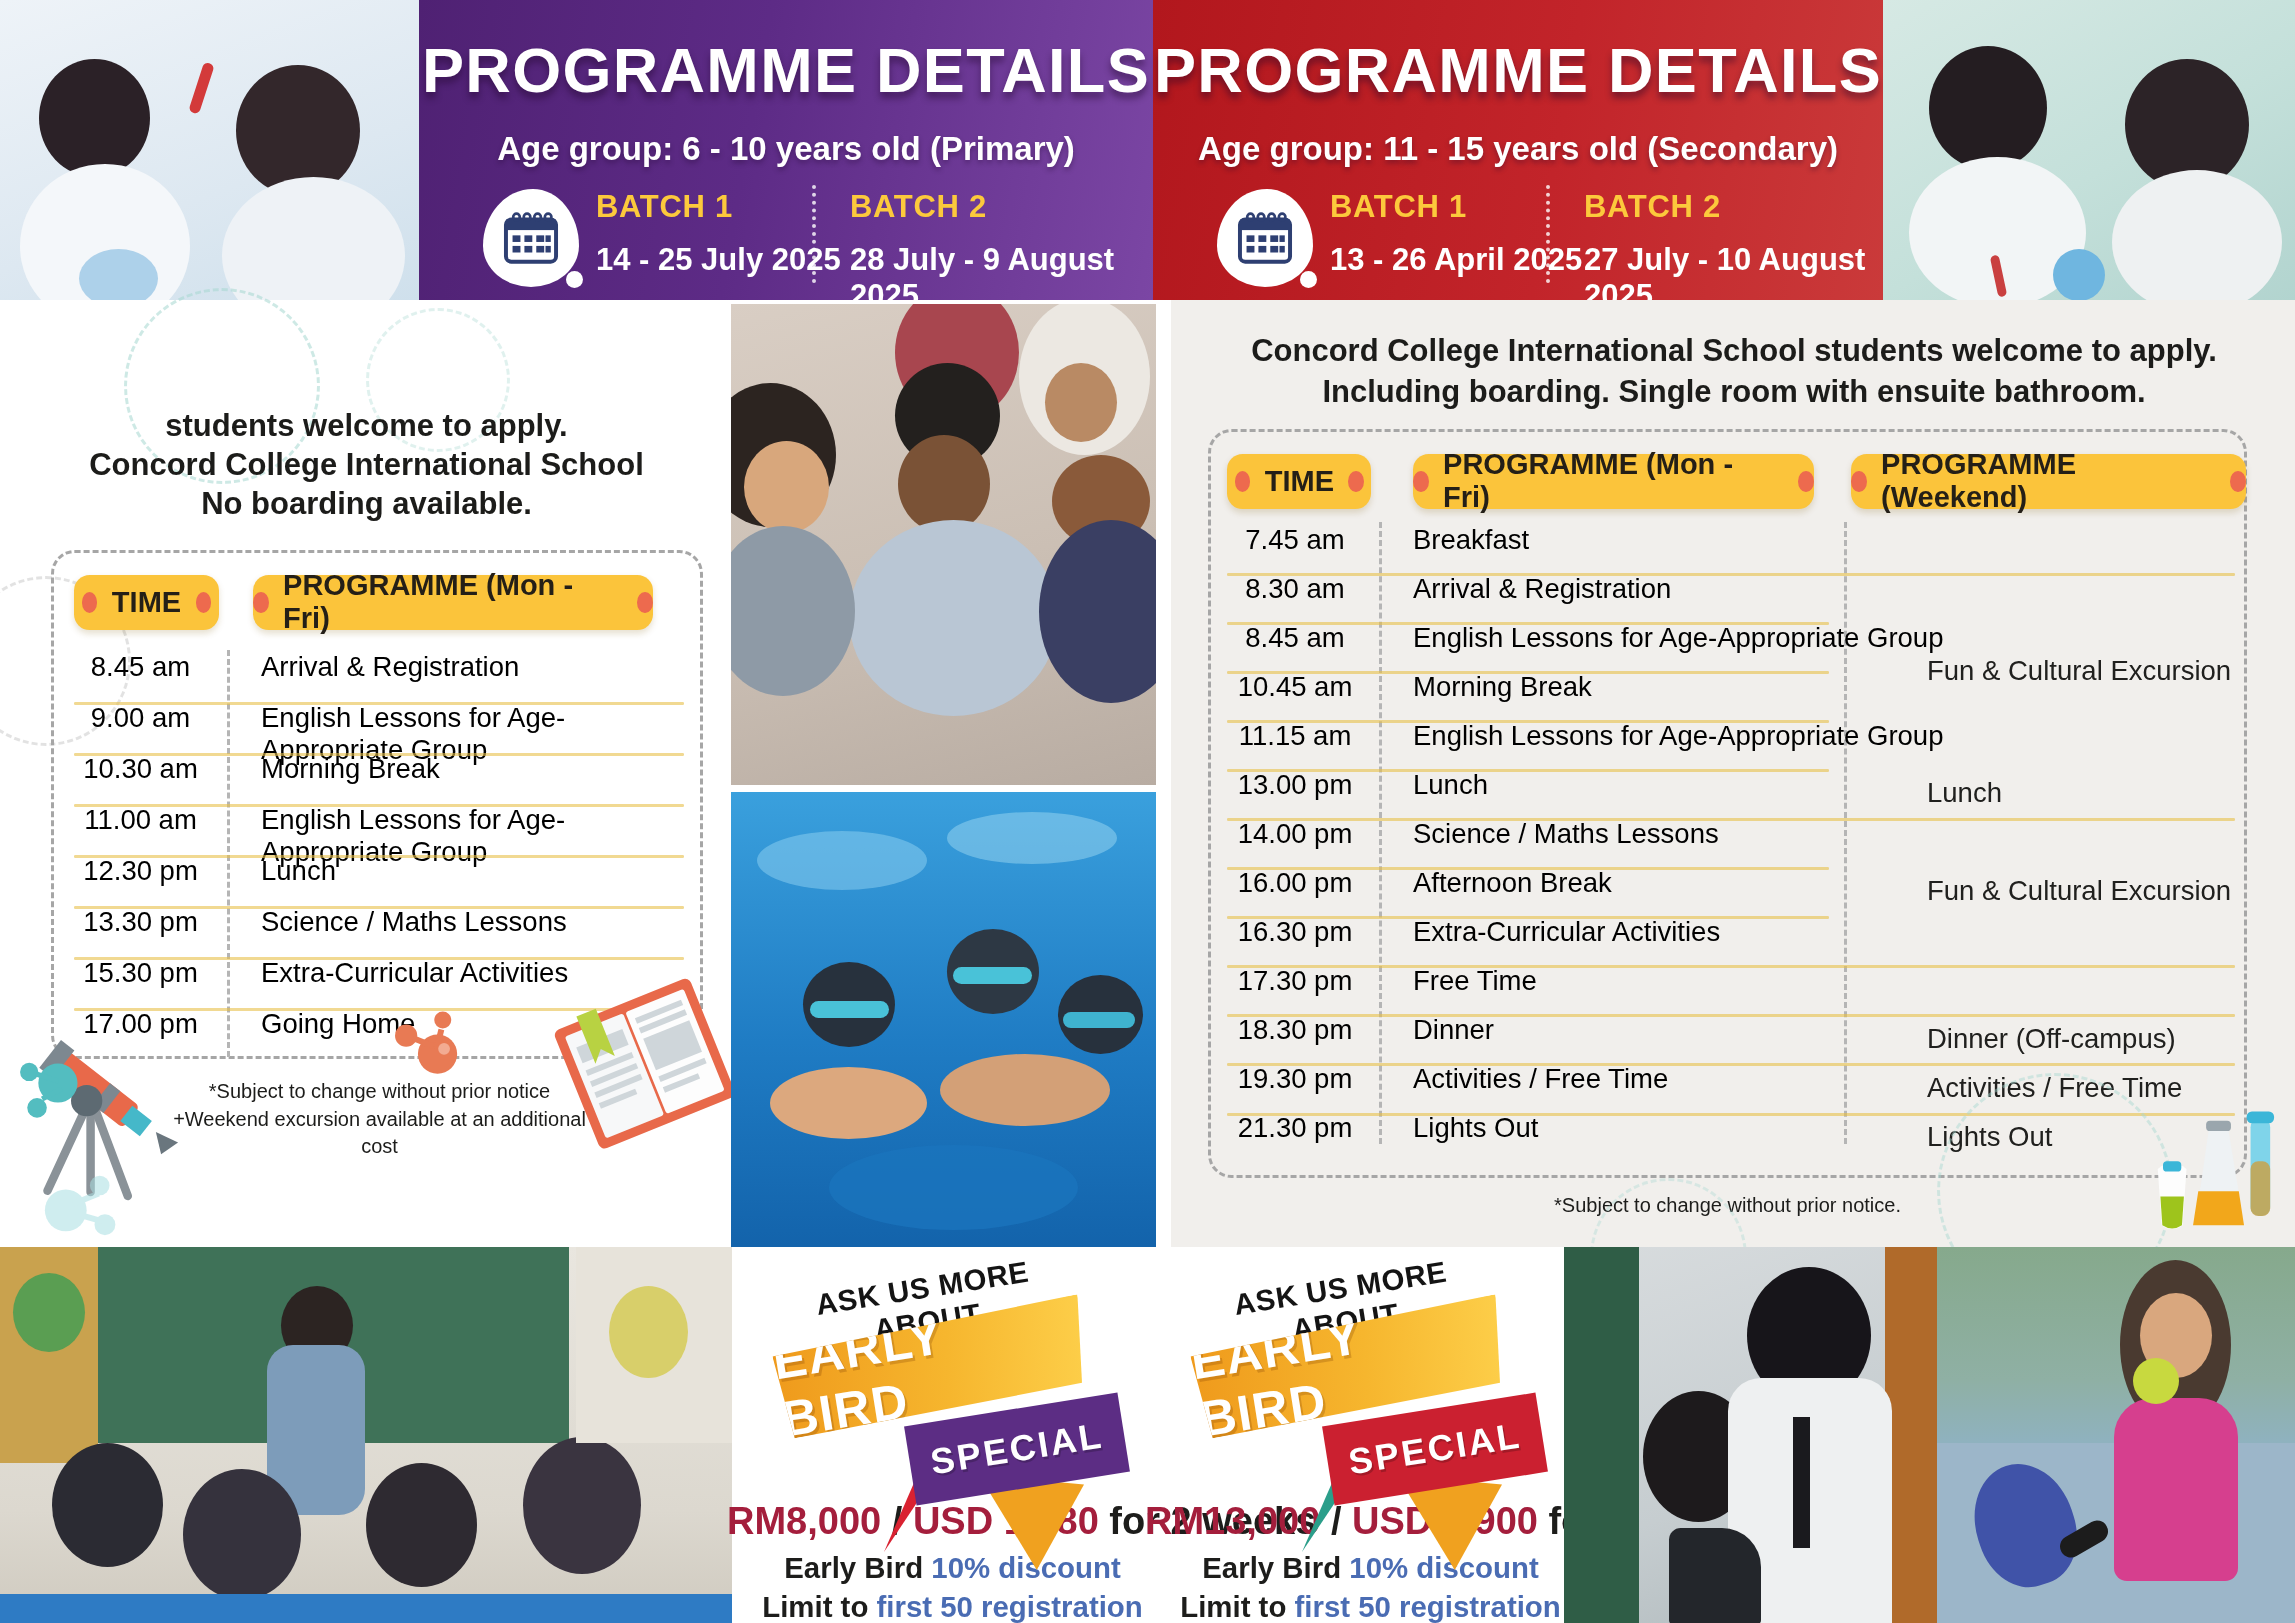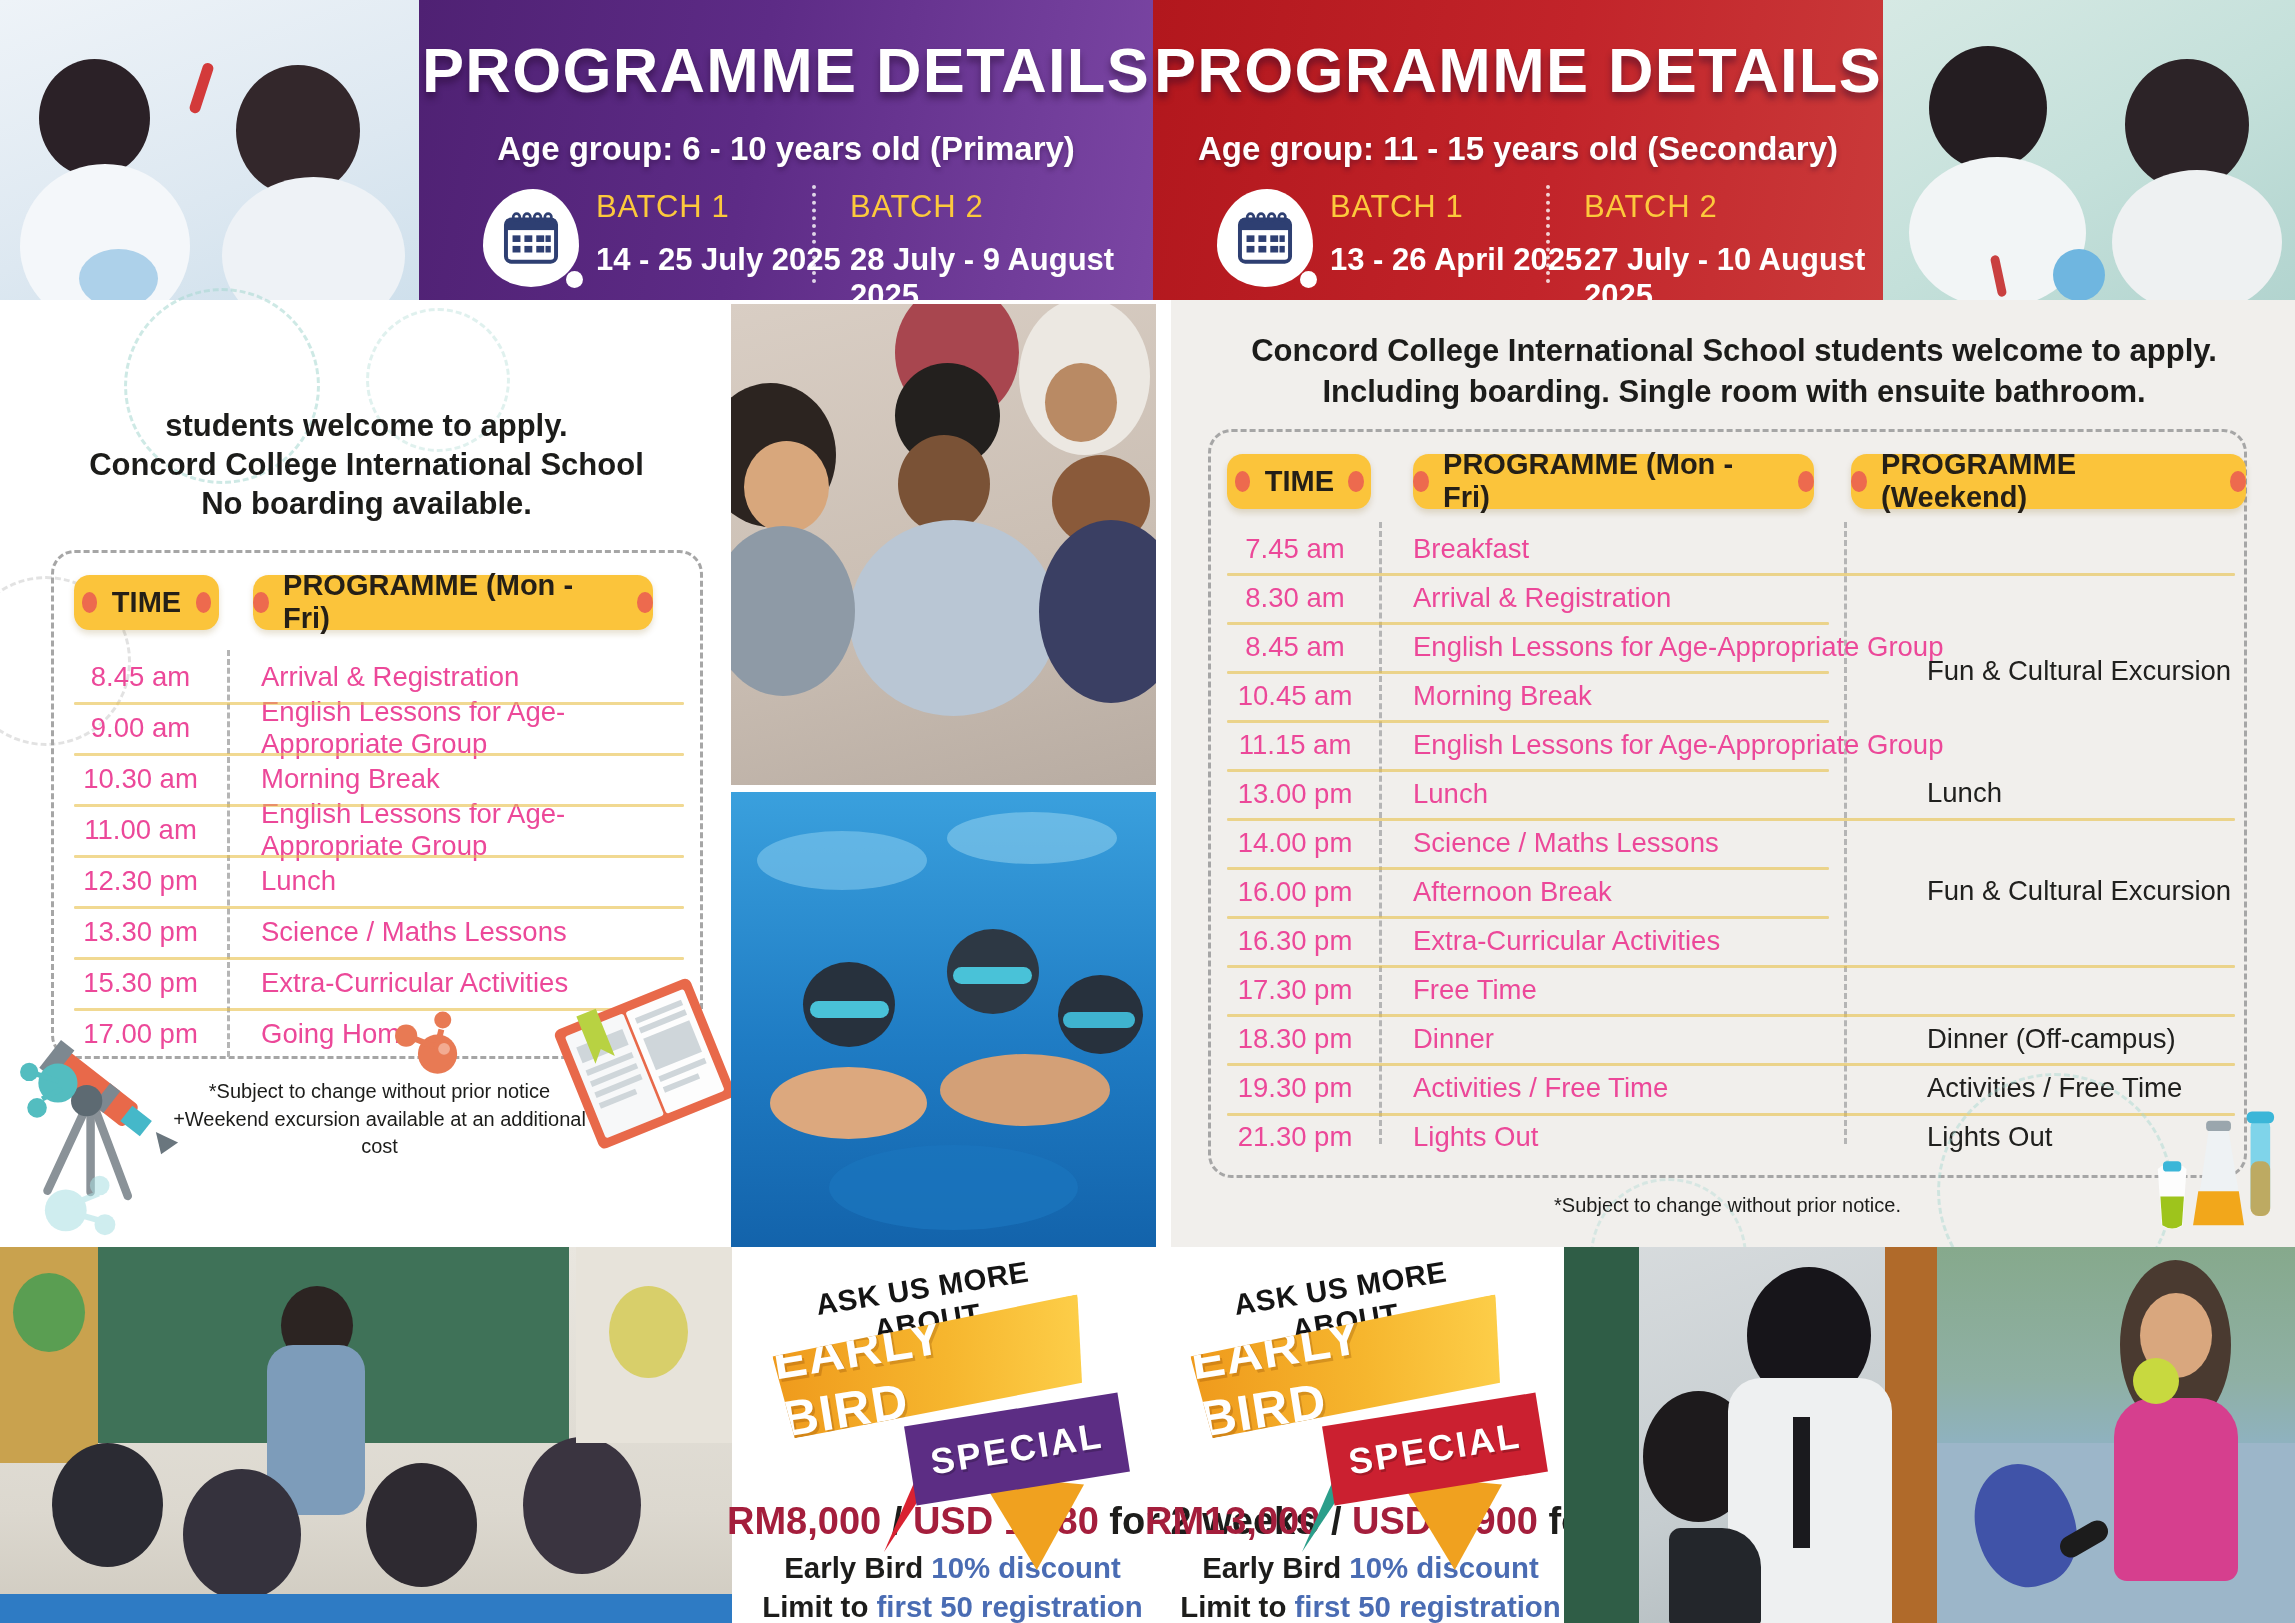--- a/index.html
+++ b/index.html
@@ -13,21 +13,21 @@
   .hdr-purple { left:419px; width:734px; background:linear-gradient(100deg,#4f2173 0%,#5d2b86 45%,#7b46a4 100%); }
   .hdr-red    { left:1153px; width:730px; background:linear-gradient(100deg,#b2171d 0%,#c2242a 55%,#ca3a3a 100%); }
   .hdr-title { position:absolute; top:34px; left:0; right:0; text-align:center; font-size:63px; font-weight:800; letter-spacing:1.3px; text-shadow:0 5.9px 7.9px rgba(30,5,40,.45); }
   .hdr-age { position:absolute; top:130px; left:0; right:0; text-align:center; font-size:33px; font-weight:700; text-shadow:0 3.3px 5.2px rgba(30,5,40,.35); }
   .batch-row { position:absolute; top:185px; left:0; right:0; height:105px; }
   .cal-blob { position:absolute; left:64px; top:3.9px; width:96px; height:98px; background:#fff; border-radius:52% 48% 50% 50%/58% 58% 42% 42%; display:flex; align-items:center; justify-content:center; }
   .cal-blob::after { content:""; position:absolute; right:-3.9px; bottom:-1.3px; width:17px; height:17px; background:#fff; border-radius:50%; }
   .batch-col { position:absolute; top:3.9px; }
   .batch-1 { left:177px; }
   .batch-2 { left:431px; }
-  .batch-label { font-size:31px; font-weight:400; color:#fcc93c; letter-spacing:0.7px; }
+  .batch-label { font-size:31px; font-weight:700; color:#fcc93c; letter-spacing:0.7px; }
   .batch-dates { margin-top:17px; font-size:31px; font-weight:700; color:#ffffff; }
   .batch-divider { position:absolute; left:393px; top:0; height:98px; border-left:4.6px dotted rgba(255,255,255,.8); }
 
   
   .photo { position:absolute; overflow:hidden; }
   .blob { position:absolute; border-radius:50%; }
 
   .ph-lab-left { left:0; top:0; width:419px; height:300px; background:linear-gradient(160deg,#eef3f8 0%,#dde8f1 60%,#cfe0ec 100%); }
   .ph-lab-right { left:1883px; top:0; width:412px; height:300px; background:linear-gradient(150deg,#d6e9e4 0%,#c4e0da 55%,#b2d4cf 100%); }
   .ph-group { left:731px; top:304px; width:425px; height:481px; background:linear-gradient(165deg,#d9cec4 0%,#cbbfb4 55%,#b8aca2 100%); }
@@ -44,21 +44,21 @@
   .tb-left { left:51px; top:550px; width:652px; height:509px; }
   .tb-right { left:1208px; top:429px; width:1039px; height:749px; }
 
   .pill { position:absolute; background:#fbc43b; border-radius:15.7px; display:flex; align-items:center; justify-content:center; gap:14.4px; font-weight:800; color:#241f17; font-size:29px; box-shadow:0 3.9px 6.5px rgba(120,90,0,.18); }
   .pill .dot { width:15.7px; height:21px; background:#ed6a4e; border-radius:50%; flex:0 0 auto; }
 
   .vdash { position:absolute; border-left:3.9px dashed #b5b5b5; }
   .rowsep { position:absolute; height:2.6px; background:rgba(231,192,74,.6); border-radius:1.3px; }
 
   .rows { position:absolute; left:0; right:0; }
-  .row { display:flex; align-items:center; color:#ec4899; }
+  .row { display:flex; align-items:flex-start; color:#000000; }
   .lrow { height:51px; font-size:27.5px; }
   .rrow { height:49px; font-size:27.5px; }
   .row .t { flex:0 0 auto; text-align:center; }
   .lrow .t { width:173px; }
   .rrow .t { width:168px; }
   .row .p { padding-left:34px; }
 
   .wk-label { position:absolute; left:716px; transform:translateY(-50%); font-size:27.5px; color:#20201e; white-space:nowrap; }
 
   .footnote { position:absolute; text-align:center; color:#1c1c1a; font-size:20px; line-height:27.5px; }

